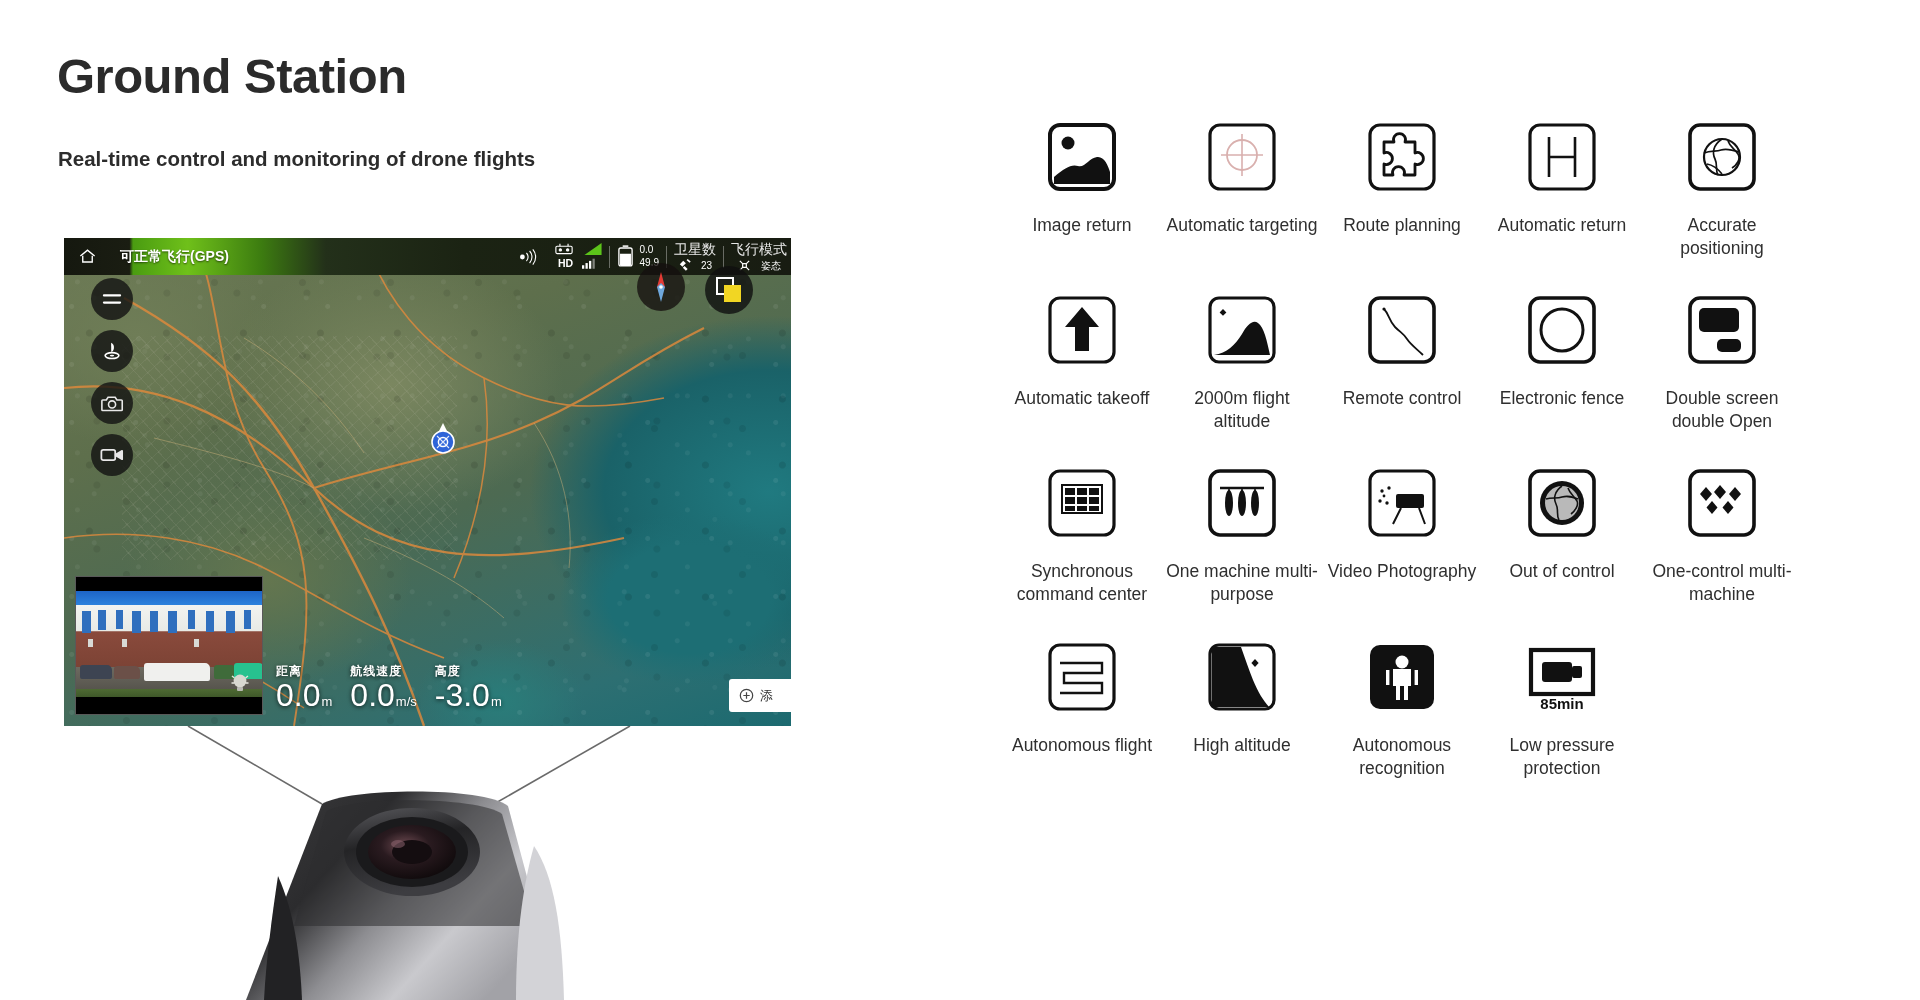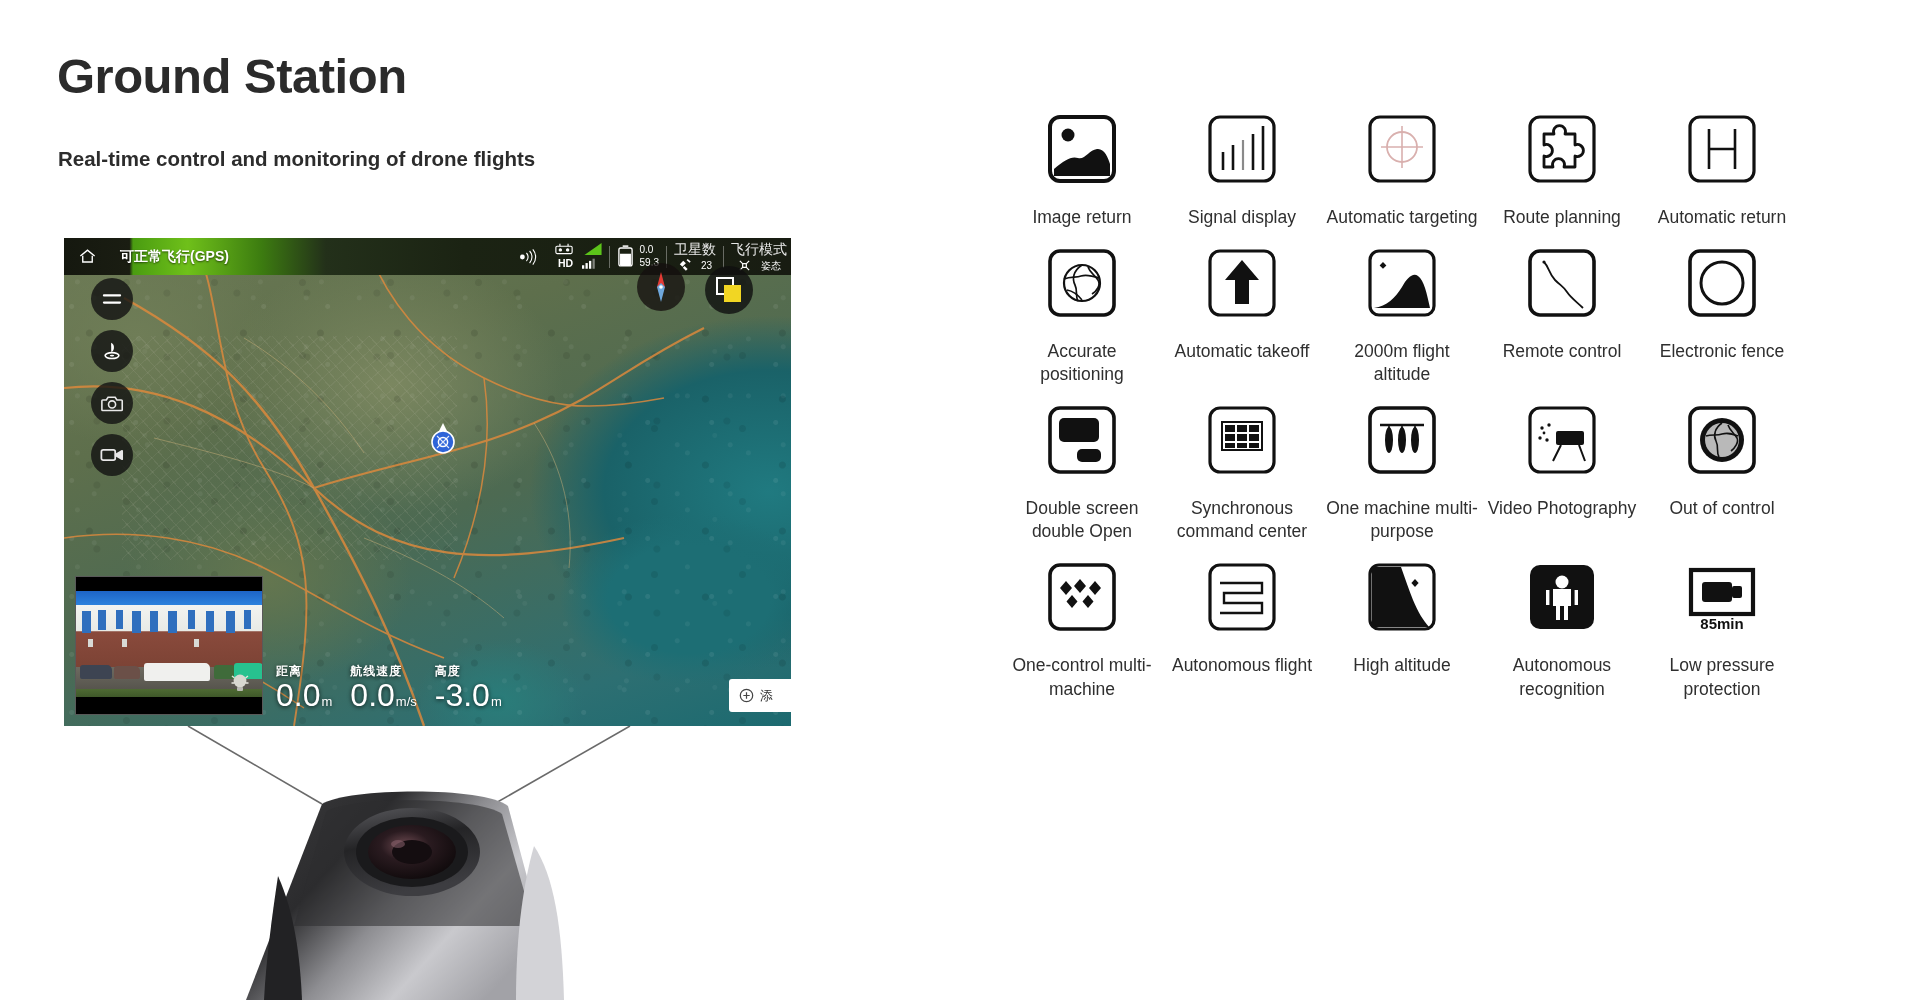--- a/index.html
+++ b/index.html
@@ -151,24 +151,24 @@
     display: flex; align-items: center; gap: 6px;
     padding: 0 10px; border-radius: 3px 0 0 3px; color: #333;
     font-size: 13px;
   }
 
   
   #drone-art { position: absolute; left: 64px; top: 726px; width: 727px; height: 274px; }
 
   
   #feature-grid {
-    position: absolute; left: 1002px; top: 112px;
+    position: absolute; left: 1002px; top: 120px;
     width: 800px;
     display: grid; grid-template-columns: repeat(5, 160px);
-    row-gap: 17px;
+    row-gap: 33px;
   }
   .feature-cell { display: flex; flex-direction: column; align-items: center; }
   .feature-icon {
     width: 80px; height: 80px;
     display: flex; align-items: flex-start; justify-content: center;
     margin-bottom: 14px;
   }
   .feature-label {
     font-size: 17.5px; color: #2f2f2f; text-align: center;
     line-height: 1.32; max-width: 152px;
@@ -252,21 +252,21 @@
           </div>
           <div class="st-sep"></div>
           <div class="st-row" style="gap:6px">
             <svg width="17" height="23" viewBox="0 0 18 24" fill="none" stroke="#fff" stroke-width="1.4">
               <rect x="2" y="3" width="14" height="19" rx="2"></rect>
               <path d="M6 1h6" stroke-width="1.6"></path>
               <path d="M3.2 9 h11.6 v11.5 a1.5 1.5 0 0 1 -1.5 1.5 h-8.6 a1.5 1.5 0 0 1 -1.5 -1.5 z" fill="#fff" stroke="none"></path>
             </svg>
             <div class="st-group" style="align-items:flex-start">
               <span class="st-val">0.0</span>
-              <span class="st-val">59.3</span>
+              <span class="st-val">49.9</span>
             </div>
           </div>
           <div class="st-sep"></div>
           <div class="st-group">
             <span class="st-label">卫星数</span>
             <div class="st-row">
               <svg width="14" height="13" viewBox="0 0 16 15" fill="#fff">
                 <path d="M2 6 L6 2 L9 5 L5 9 Z"></path>
                   <path d="M7.5 8 L11 11.5 L9 13.5 L5.5 10 Z"></path>
                 <rect x="10" y="1" width="4.5" height="2" transform="rotate(38 12 2)"></rect>
@@ -438,39 +438,20 @@
       <div class="feature-icon">
         <svg width="74" height="74" viewBox="0 0 74 74">
           <rect x="5" y="5" width="64" height="64" rx="10" fill="none" stroke="#111" stroke-width="4"></rect>
           <circle cx="23" cy="23" r="6.5" fill="#111"></circle>
           <path d="M9 57 C20 48 26 44 33 46 C40 48 44 38 52 37 C59 36 63 45 65 52 L65 64 L9 64 Z" fill="#111"></path>
         </svg>
       </div>
       <div class="feature-label">Image return</div>
     </div>
 
-    <div class="feature-cell">
-      <div class="feature-icon">
-        <svg width="74" height="74" viewBox="0 0 74 74">
-          <rect x="5" y="5" width="64" height="64" rx="10" fill="none" stroke="#111" stroke-width="3.2"></rect>
-          <g stroke="#111" stroke-width="2.6">
-            <path d="M18 58 V40"></path>
-              <path d="M28 58 V33"></path>
-          </g>
-          <g stroke="#8a8a8a" stroke-width="2.2">
-              <path d="M38 58 V28"></path>
-            </g>
-          <g stroke="#111" stroke-width="2.6">
-              <path d="M48 58 V22"></path>
-              <path d="M58 58 V14"></path>
-            </g>
-        </svg>
-      </div>
-      <div class="feature-label">Signal display</div>
-    </div>
 
     <div class="feature-cell">
       <div class="feature-icon">
         <svg width="74" height="74" viewBox="0 0 74 74">
           <rect x="5" y="5" width="64" height="64" rx="10" fill="none" stroke="#111" stroke-width="3.2"></rect>
           <circle cx="37" cy="35" r="15" fill="none" stroke="#d9b0ae" stroke-width="1.8"></circle>
           <path d="M37 14 V56 M16 35 H58" stroke="#d9b0ae" stroke-width="1.6"></path>
         </svg>
       </div>
       <div class="feature-label">Automatic targeting</div>

